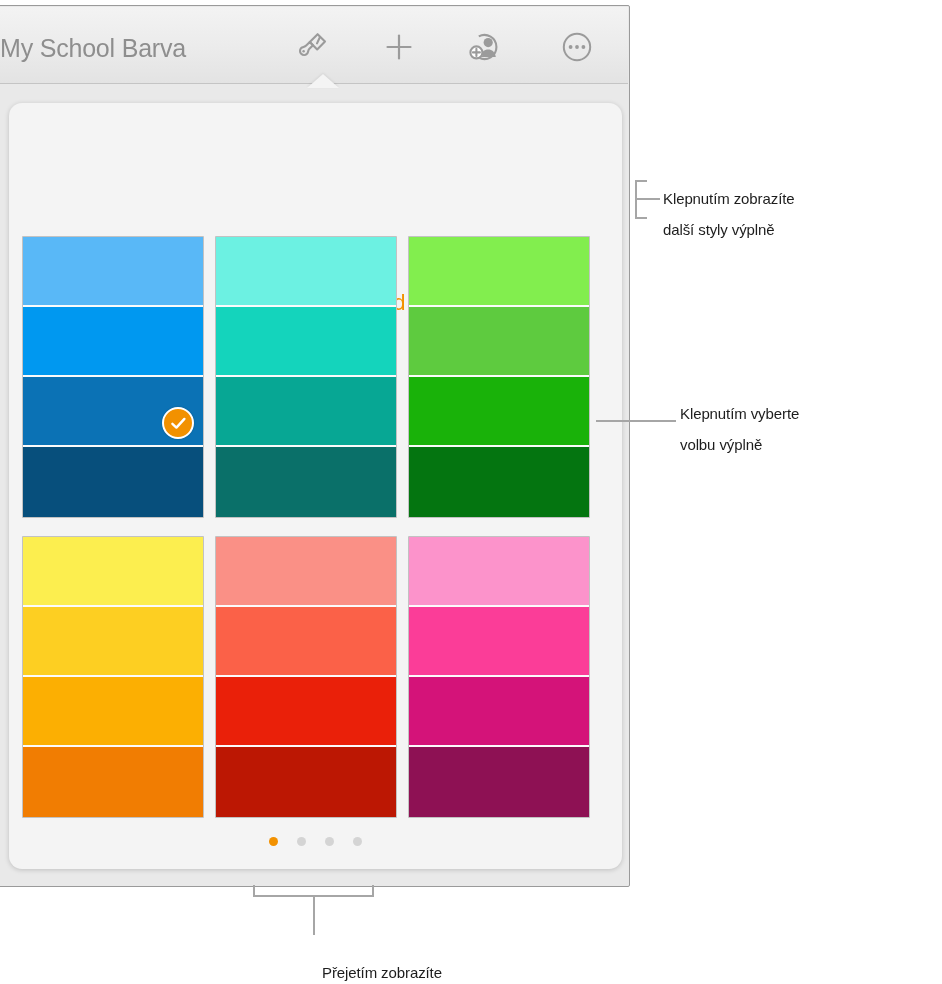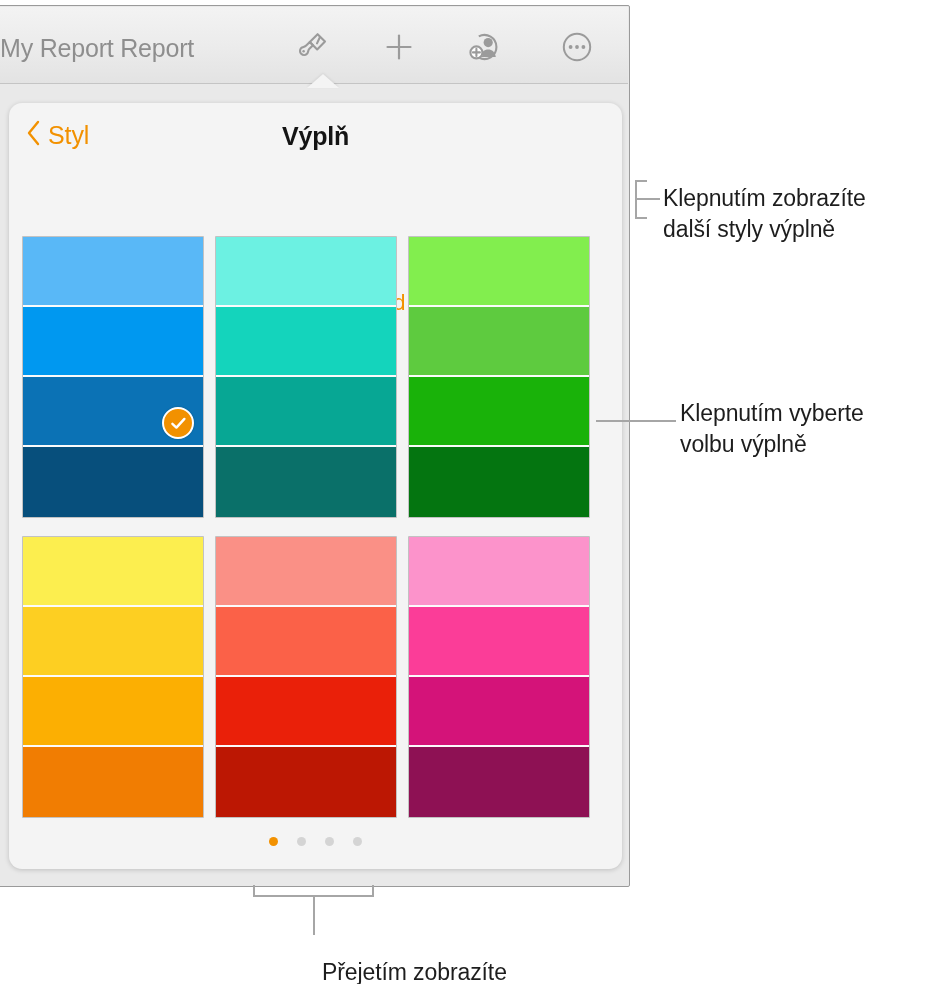--- a/index.html
+++ b/index.html
@@ -202,40 +202,40 @@
     width: 9px;
     height: 9px;
     border-radius: 50%;
     background: #d4d4d4;
   }
   .page-dot.active { background: #f29100; }
 
   
   .callout-text {
     position: absolute;
-    font-size: 23px;
+    font-size: 15px;
     line-height: 31px;
     color: #1d1d1d;
     letter-spacing: -0.1px;
     white-space: pre-line;
   }
   #callout-1-text { left: 663px; top: 183px; }
   #callout-2-text { left: 680px; top: 398px; }
   #callout-3-text { left: 322px; top: 957px; }
 
   .leader { position: absolute; }
 </style>
 </head>
 <body>
 
 <div id="app-window">
 
   <div id="toolbar">
 
-    <div id="doc-title">My Report Report</div>
+    <div id="doc-title">My School Barva</div>
 
     <div class="tool-btn" id="tool-format">
       <span>
         <svg width="34" height="34" viewBox="0 0 34 34">
           <g fill="none" stroke="#9b9b9b" stroke-width="2.1" stroke-linecap="round" stroke-linejoin="round">
             <path d="M22.6 4.2 L30.0 11.6 L22.2 19.4 L14.8 12.0 Z"></path>
             <path d="M14.8 12.0 L11.2 15.6 C9.6 17.2 7.6 16.6 6.2 18.0 C4.6 19.6 4.6 22.2 6.2 23.8 C7.8 25.4 10.4 25.4 12.0 23.8 C13.4 22.4 12.8 20.4 14.4 18.8 L18.0 15.2 Z"></path>
             <circle cx="8.6" cy="21.3" r="1.25" fill="#9b9b9b" stroke="none"></circle>
             <path d="M25.0 7.0 L22.0 13.4"></path>
           </g>
@@ -281,33 +281,20 @@
           <circle cx="23.4" cy="17" r="1.9" fill="#9b9b9b"></circle>
         </svg>
       </span>
     </div>
   </div>
 
   <div id="popover-arrow"></div>
 
   <div id="popover">
 
-    <div id="popover-header">
-
-      <div id="back-button">
-        <span id="back-chevron">
-          <svg width="15" height="26" viewBox="0 0 15 26">
-            <polyline points="12,2 3,13 12,24" fill="none" stroke="#f29100" stroke-width="2.4" stroke-linecap="round" stroke-linejoin="round"></polyline>
-          </svg>
-        </span>
-        <span id="back-label">Styl</span>
-      </div>
-
-      <div id="popover-title">Výplň</div>
-    </div>
 
     <div id="tab-row">
       <div class="fill-tab active">Předvolba</div>
       <div id="tab-gap-1"></div>
       <div class="fill-tab">Barva</div>
       <div id="tab-gap-2"></div>
       <div class="fill-tab">Přechod</div>
       <div id="tab-gap-3"></div>
       <div class="fill-tab">Obrázek</div>
     </div>

